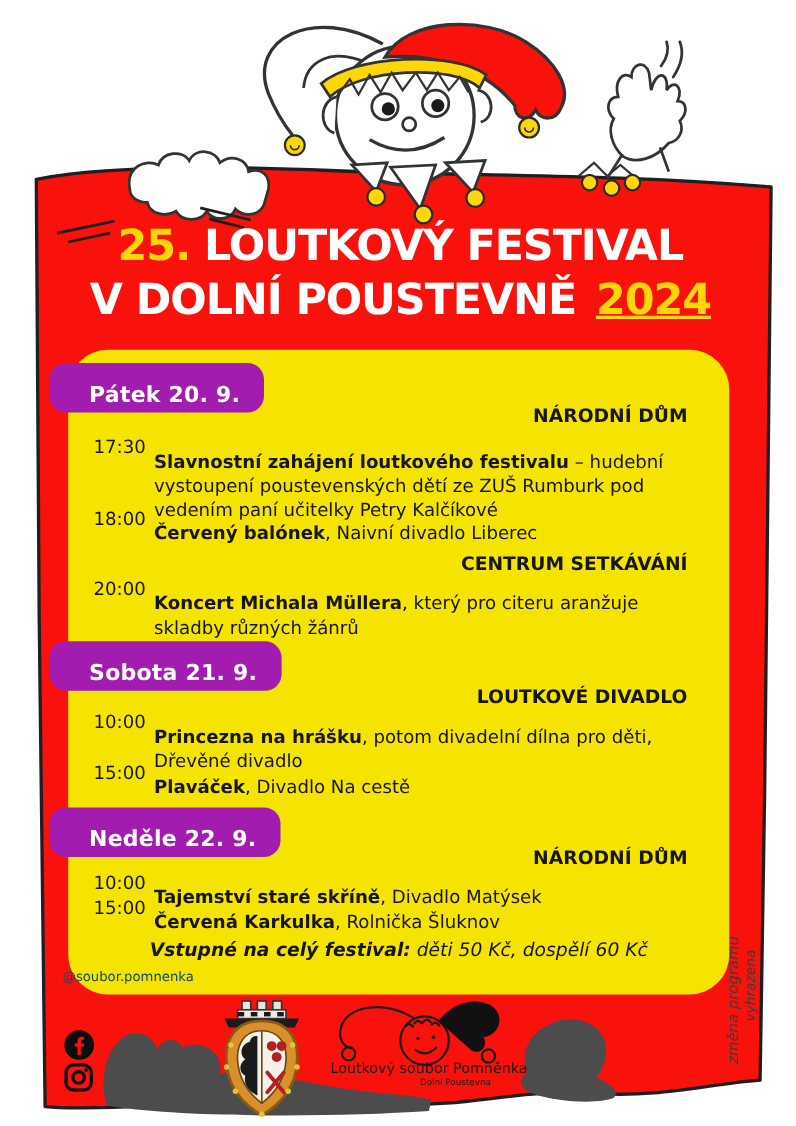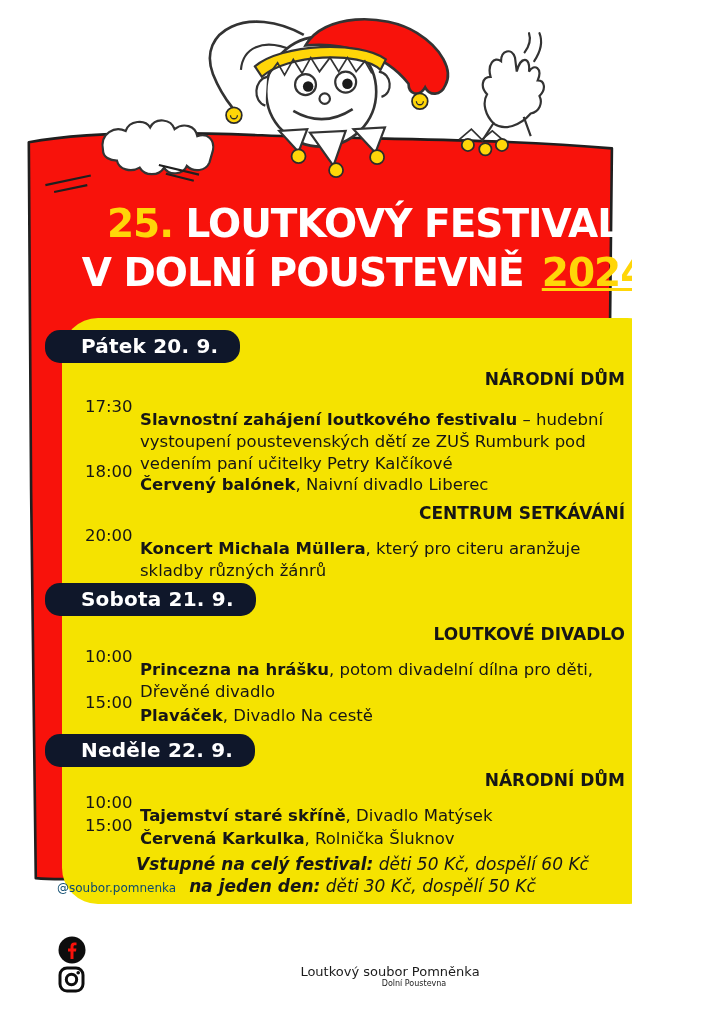--- a/index.html
+++ b/index.html
@@ -1,30 +1,30 @@
 <!DOCTYPE html>
 <html><head>
 <meta charset="utf-8">
 <style>
   html,body{margin:0;padding:0;background:#ffffff;}
-  #stage{position:relative;width:632px;height:1024px;background:#ffffff;overflow:hidden;
+  #stage{position:relative;width:724px;height:1024px;background:#ffffff;overflow:hidden;
          font-family:"DejaVu Sans","Liberation Sans",sans-serif;border-radius:26px;}
   #art{position:absolute;inset:0;z-index:1;}
   
   .title{position:absolute;left:32px;top:200px;width:664px;text-align:center;z-index:3;color:#fff;font-weight:bold;}
   .t1{font-size:39px;line-height:48px;letter-spacing:-1px;white-space:nowrap;}
   .t2{font-size:39px;line-height:50px;letter-spacing:-1px;white-space:nowrap;}
   .yel{color:#ffd608;}
   .year{margin-left:18px;text-decoration:underline;}
   
   .panel{position:absolute;left:62px;top:318px;width:601px;height:586px;background:#f5e300;border-radius:36px;z-index:2;}
   
-  .pill{position:absolute;left:45px;height:33px;line-height:33px;background:#0f172a;color:#ffffff;
+  .pill{position:absolute;left:45px;height:33px;line-height:33px;background:#a21caf;color:#ffffff;
         font-weight:bold;font-size:20px;letter-spacing:0.2px;border-radius:15px;
-        padding:0 22px 0 36px;z-index:3;white-space:nowrap;}
+        padding:12px 22px 0 36px;z-index:3;white-space:nowrap;}
   
   .venue{position:absolute;left:85px;width:540px;font-weight:bold;font-size:17px;color:#161616;z-index:3;text-align:right;}
   .event{position:absolute;left:85px;width:560px;display:flex;z-index:3;color:#161616;}
   .time{flex:0 0 55px;font-size:16.5px;line-height:22px;}
   .desc{width:495px;font-size:16.5px;line-height:22px;margin-top:13px;}
   .desc b{font-weight:bold;}
   .price{position:absolute;left:62px;width:601px;text-align:center;font-style:italic;font-size:17px;color:#161616;z-index:3;}
   .price b{font-weight:bold;}
   
   .handle{position:absolute;left:57px;top:881px;font-size:12px;color:#0c4a6e;z-index:3;}
@@ -197,21 +197,20 @@
   <div class="event" style="top:792px">
     <span class="time">10:00</span>
     <span class="desc"><b>Tajemství staré skříně</b><span>, Divadlo Matýsek</span></span>
   </div>
   <div class="event" style="top:815px">
     <span class="time">15:00</span>
     <span class="desc"><b>Červená Karkulka</b><span>, Rolnička Šluknov</span></span>
   </div>
 
   <div class="price" style="top:854px"><b>Vstupné na celý festival:</b><span> děti 50 Kč, dospělí 60 Kč</span></div>
-  <div class="price" style="top:876px"><b>na jeden den:</b><span> děti 30 Kč, dospělí 50 Kč</span></div>
 
   <div class="handle">@soubor.pomnenka</div>
 
   <div class="fb">
     <svg viewBox="0 0 28 28" width="28" height="28">
       <circle cx="14" cy="14" r="13.5" fill="#0d0d0d"></circle>
       <path d="M15.5,23 L15.5,15.5 L18,15.5 L18.4,12.6 L15.5,12.6 L15.5,10.8 C15.5,9.9 15.9,9.2 17,9.2 L18.5,9.2 L18.5,6.6 C18.2,6.6 17.2,6.5 16.2,6.5 C14,6.5 12.5,7.8 12.5,10.4 L12.5,12.6 L10,12.6 L10,15.5 L12.5,15.5 L12.5,23 Z" fill="#f8120b"></path>
     </svg>
   </div>
 

